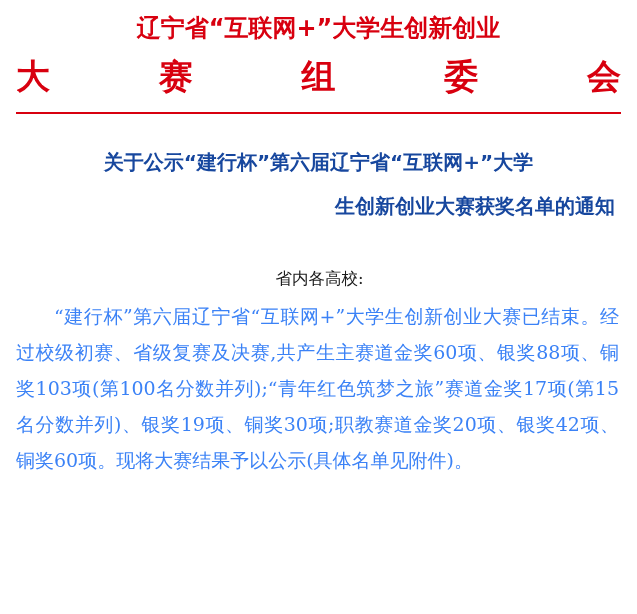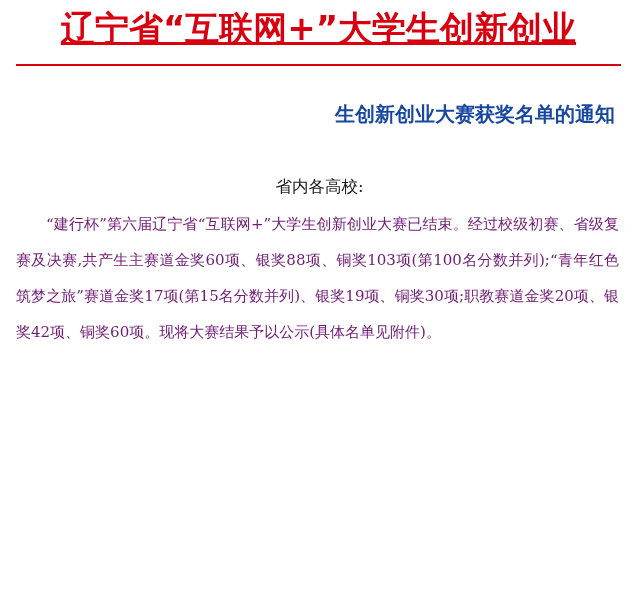--- a/index.html
+++ b/index.html
@@ -29,22 +29,21 @@
     line-height: 44px;
     text-align: justify;
     text-align-last: justify;
     letter-spacing: 0px;
     padding-top: 6px;
   }
   .masthead .line1 {
     text-align: center;
     text-align-last: center;
     white-space: nowrap;
-    font-size: 34px;
-    text-decoration: underline;
+    font-size: 24px;
   }
   .masthead .line2 {
     text-align: justify;
     text-align-last: justify;
     margin-top: 4px;
     font-size: 34px;
   }
   .rule {
     border: none;
     border-top: 2px solid #d8000f;
@@ -72,42 +71,44 @@
   
   .salutation {
     font-size: 16.5px;
     line-height: 34px;
     color: #1a1a1a;
     margin-top: 34px;
     padding-left: 2px;
     text-align: center;
   }
   .body-para {
-    font-size: 15px;
+    font-size: 19px;
     line-height: 36px;
-    color: #701a75;
+    color: #3b82f6;
     text-align: justify;
     text-align-last: left;
     text-indent: 2em;
     margin-top: 2px;
     padding-right: 2px;
   }
 </style>
 </head>
 <body>
 
 <div class="page">
 
   <div class="masthead">
     <div class="line1">辽宁省“互联网+”大学生创新创业</div>
+    <div class="line2">大赛组委会</div>
   </div>
 
   <hr class="rule">
 
   <div class="doc-title">
+    <span class="t-line first">关于公示“建行杯”第六届辽宁省“互联网+”大学</span>
     <span class="t-line second">生创新创业大赛获奖名单的通知</span>
   </div>
 
   <div class="salutation">省内各高校:</div>
 
   <div class="body-para">“建行杯”第六届辽宁省“互联网+”大学生创新创业大赛已结束。经过校级初赛、省级复赛及决赛,共产生主赛道金奖60项、银奖88项、铜奖103项(第100名分数并列);“青年红色筑梦之旅”赛道金奖17项(第15名分数并列)、银奖19项、铜奖30项;职教赛道金奖20项、银奖42项、铜奖60项。现将大赛结果予以公示(具体名单见附件)。</div>
 
 </div>
 
 </body></html>

